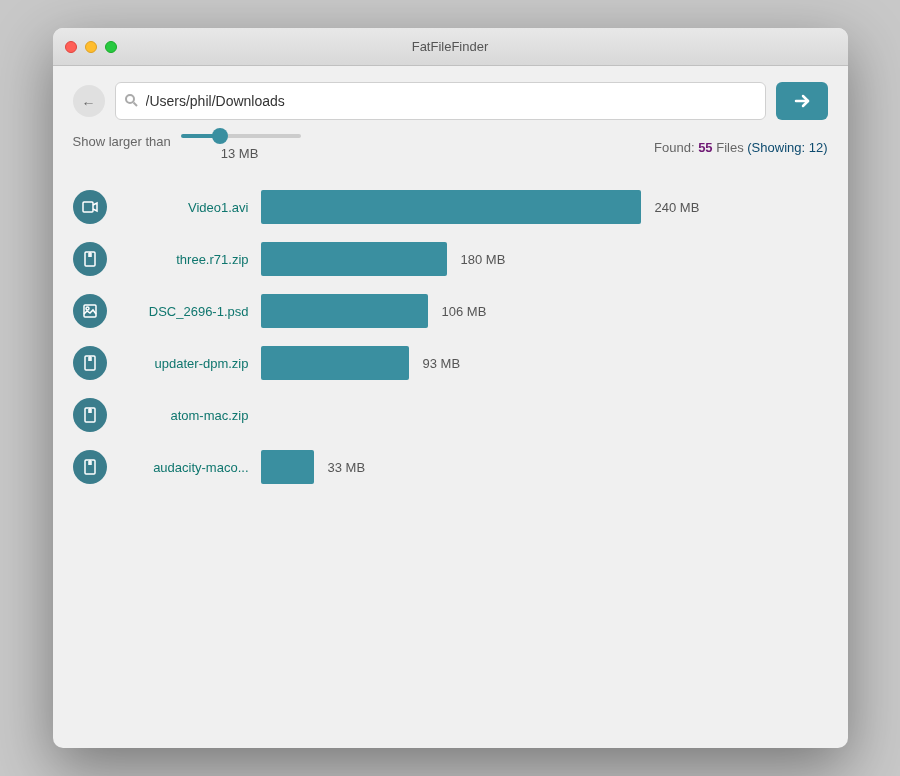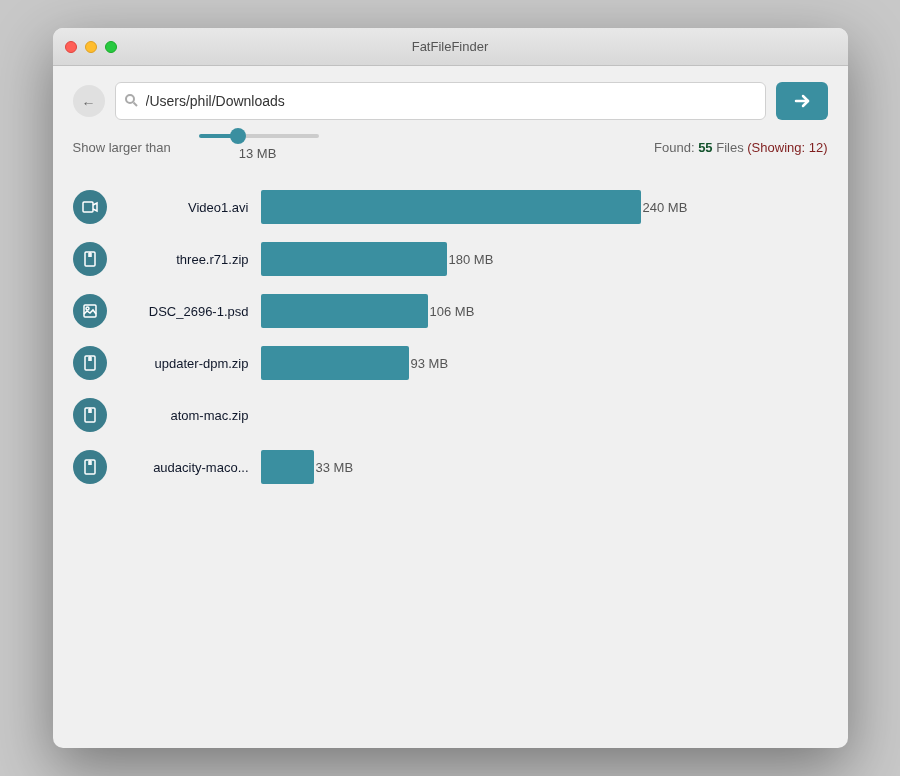--- a/index.html
+++ b/index.html
@@ -123,22 +123,22 @@
     .filter-bar {
       padding: 4px 20px 10px;
       display: flex;
       align-items: center;
       justify-content: space-between;
       flex-shrink: 0;
     }
 
     .filter-left {
       display: flex;
-      align-items: center;
-      gap: 28px;
+      align-items: flex-start;
+      gap: 10px;
     }
 
     .filter-label {
       font-size: 13px;
       color: #666;
     }
 
     .slider-container {
       display: flex;
       align-items: center;
@@ -169,26 +169,26 @@
       color: #555;
       min-width: 40px;
     }
 
     .found-text {
       font-size: 13px;
       color: #666;
     }
 
     .found-text strong {
-      color: #14532d;
+      color: #701a75;
       font-weight: 600;
     }
 
     .found-text .showing {
-      color: #7f1d1d;
+      color: #0c4a6e;
     }
 
     .content {
       flex: 1;
       overflow-y: auto;
       padding: 10px 20px 10px;
     }
 
     .file-row {
       display: flex;
@@ -213,30 +213,30 @@
       width: 16px;
       height: 16px;
       fill: none;
       stroke: #fff;
       stroke-width: 1.5;
     }
 
     .file-name {
       width: 130px;
       font-size: 13px;
-      color: #0f172a;
+      color: #0f766e;
       flex-shrink: 0;
       text-align: right;
     }
 
     .bar-wrapper {
       flex: 1;
       display: flex;
       align-items: center;
-      gap: 2px;
+      gap: 14px;
     }
 
     .bar {
       height: 34px;
       background: #3a8fa0;
       border-radius: 2px;
       flex-shrink: 0;
     }
 
     .bar-size {

